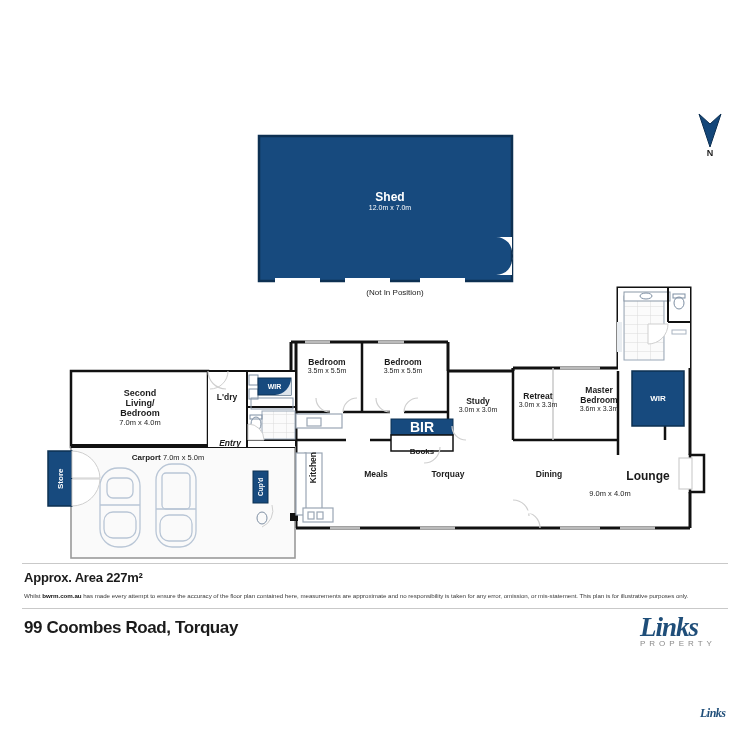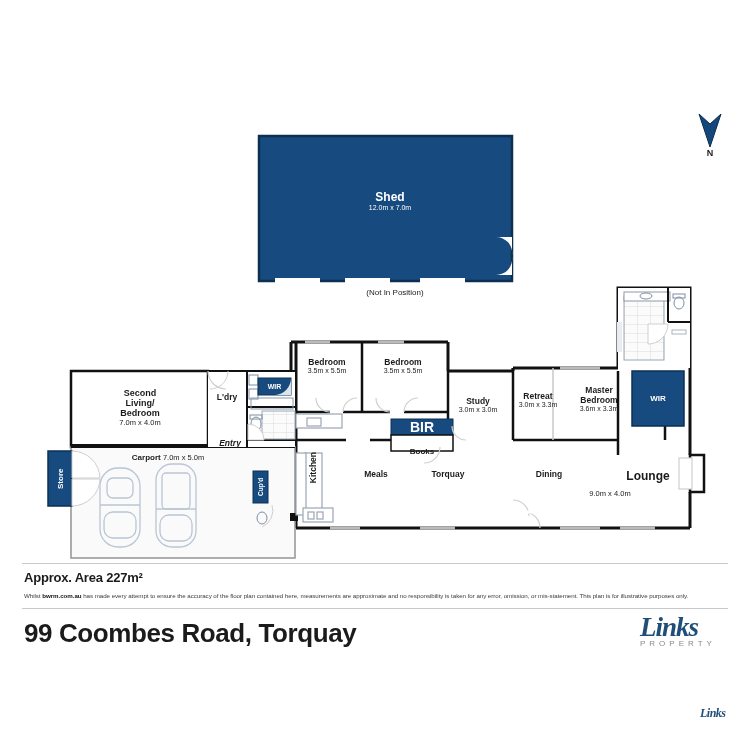--- a/index.html
+++ b/index.html
@@ -15,21 +15,21 @@
     align-items:center;justify-content:center;width:100%;height:100%;
   }
   .vert span{writing-mode:vertical-rl;transform:rotate(180deg);}
   .room{position:absolute;text-align:center;color:#1b1b1b;}
   .room .nm{font-weight:bold;}
   .room .dm{font-weight:normal;}
   .footer-rule{position:absolute;left:22px;right:22px;background:#c9c9c9;height:1px;}
   #area{position:absolute;left:24px;top:570px;font-size:13px;font-weight:bold;letter-spacing:-.2px;text-align:right;}
   #disc{position:absolute;left:24px;top:592px;font-size:6.2px;color:#3a3a3a;letter-spacing:-.05px;}
   #disc b{font-weight:bold;color:#111;}
-  #title{position:absolute;left:24px;top:618px;font-size:26px;font-weight:bold;letter-spacing:-.4px;}
+  #title{position:absolute;left:24px;top:618px;font-size:17px;font-weight:bold;letter-spacing:-.4px;}
   #logo{position:absolute;left:640px;top:612px;width:95px;height:46px;}
   #logo .lk{font-size:27px;font-weight:bold;color:#1f4e79;letter-spacing:-1px;font-family:"Liberation Serif",serif;font-style:italic;}
   #logo .pr{font-size:8px;color:#8a8a8a;letter-spacing:4px;margin-top:-4px;}
   #wm{position:absolute;left:700px;top:706px;font-size:12px;font-weight:bold;color:#1f4e79;font-family:"Liberation Serif",serif;font-style:italic;letter-spacing:-.5px;}
   #north{position:absolute;left:694px;top:112px;width:32px;height:52px;text-align:center;}
   #north .nt{font-size:9px;font-weight:bold;margin-top:-2px;}
   #notinpos{position:absolute;left:300px;top:288px;width:190px;text-align:center;font-size:8px;font-weight:normal;}
   .shedlbl{position:absolute;left:330px;top:190px;width:120px;text-align:center;color:#ffffff;}
   .shedlbl .nm{font-size:12px;font-weight:bold;}
   .shedlbl .dm{font-size:7px;}

